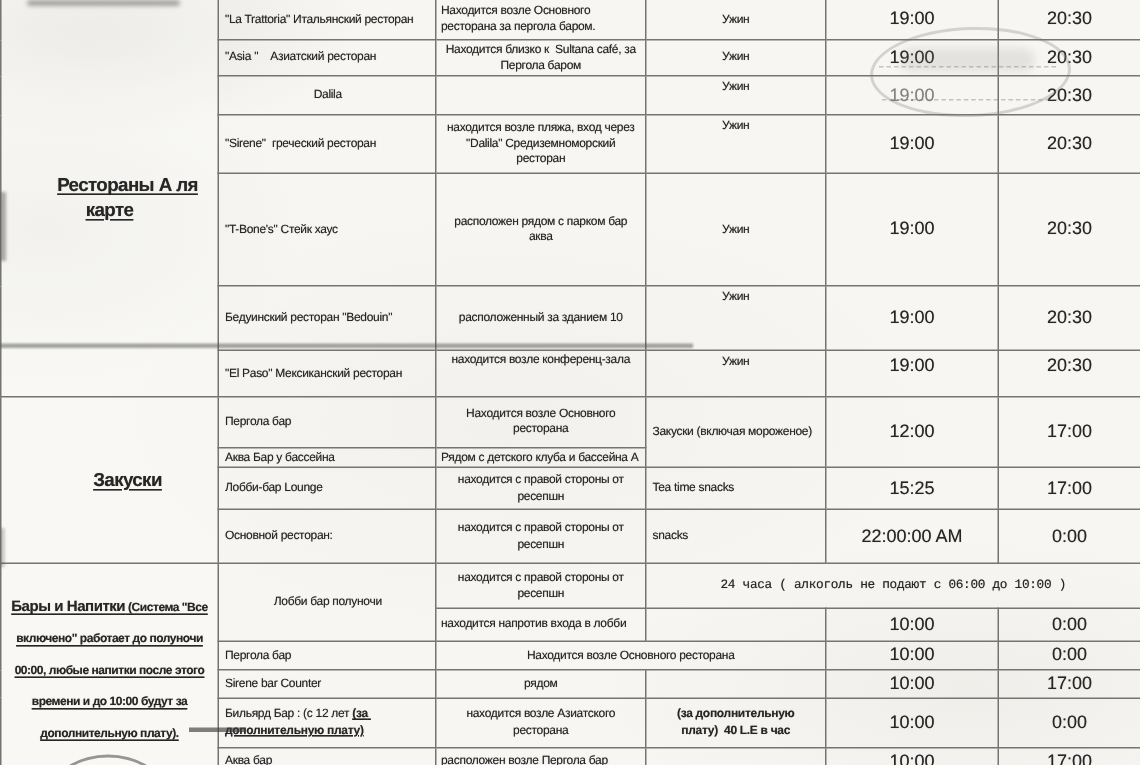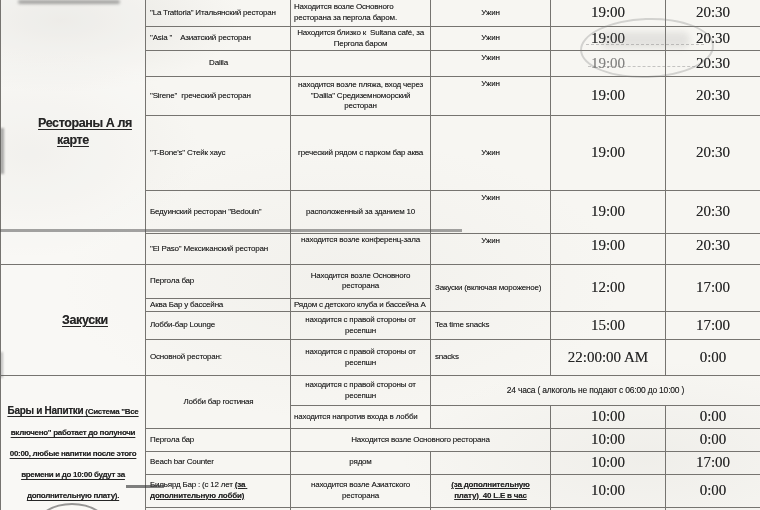--- a/index.html
+++ b/index.html
@@ -33,38 +33,38 @@
   .hC5{height:33px}.hC6{height:17px}.hC7{height:10px}
   
   td.cat{vertical-align:middle; text-align:center; background:rgba(255,255,255,.25);}
   td.name{text-align:left; white-space:pre; padding-left:4px;}
   td.name.wrap{white-space:pre-wrap;}
   td.name.center{text-align:center;}
   td.loc{white-space:pre-wrap;}
   td.loc.left{text-align:left; white-space:pre;}
   td.meal{white-space:pre; font-size:8px;}
   td.meal.left{text-align:left; padding-left:4px;}
-  td.time{font-size:15px; letter-spacing:0;font-family:Liberation Serif, serif;}
+  td.time{font-size:12px; letter-spacing:0;}
   td.vtop{vertical-align:top; padding-top:2px;}
   td.vbottom{vertical-align:bottom; padding-bottom:18px;}
   td.faint{opacity:.55;}
-  td.note{font-size:8.5px;}
+  td.note{font-size:8.5px;font-family:Liberation Mono, monospace;}
   .catlabel{
     font-weight:bold; font-size:12.5px; letter-spacing:-0.4px;
     text-decoration:underline; text-underline-offset:2px;padding-left:24px;
   }
   .barlabel{
     font-weight:bold; text-align:center; line-height:21px;
     text-decoration:underline; text-underline-offset:2px;
     letter-spacing:-0.3px; padding:2px 1px;
   }
   .bl-title{font-size:10px;}
   .bl-note{font-size:8px;}
   .paid{font-weight:bold; text-decoration:underline; text-underline-offset:1px;}
-  td.meal.paidcell{white-space:pre-wrap; font-weight:bold; text-decoration:underline; text-underline-offset:1px;}
+  td.meal.paidcell{white-space:pre-wrap; font-weight:bold; text-underline-offset:1px;}
   
   .artifact{position:absolute; pointer-events:none;}
   .smudge-top{left:18px; top:0; width:102px; height:4px; background:rgba(70,70,70,.45); filter:blur(1.5px); border-radius:2px;}
   .stamp-oval{left:580px; top:18px; width:130px; height:56px; border:2.5px solid rgba(125,125,125,.30); border-radius:50%; transform:rotate(-2deg);}
   .stamp-blur{left:600px; top:32px; width:90px; height:16px; background:rgba(140,140,140,.18); filter:blur(3px); border-radius:8px;}
   .stamp-dash1{left:586px; top:44px; width:118px; border-top:1.5px dashed rgba(120,120,120,.40);}
   .stamp-dash2{left:588px; top:66px; width:122px; border-top:1.5px dashed rgba(120,120,120,.40);}
   .thickline{left:0; top:229px; width:462px; height:3px; background:rgba(75,75,75,.50); filter:blur(.6px);}
   .edge1{left:0; top:128px; width:4px; height:46px; background:rgba(80,80,80,.45); filter:blur(1px);}
   .edge2{left:0; top:352px; width:3px; height:26px; background:rgba(90,90,90,.35); filter:blur(1px);}
@@ -114,21 +114,21 @@
       <td class="name">"Sirene"  греческий ресторан</td>
       <td class="loc">находится возле пляжа, вход через
 "Dalila" Средиземноморский
 ресторан</td>
       <td class="meal vtop">Ужин</td>
       <td class="time">19:00</td>
       <td class="time">20:30</td>
     </tr>
     <tr class="hA5">
       <td class="name">"T-Bone's" Стейк хаус</td>
-      <td class="loc">греческий рядом с парком бар аква</td>
+      <td class="loc">расположен рядом с парком бар аква</td>
       <td class="meal">Ужин</td>
       <td class="time">19:00</td>
       <td class="time">20:30</td>
     </tr>
     <tr class="hA6">
       <td class="name">Бедуинский ресторан "Bedouin"</td>
       <td class="loc">расположенный за зданием 10</td>
       <td class="meal vtop">Ужин</td>
       <td class="time">19:00</td>
       <td class="time">20:30</td>
@@ -152,62 +152,62 @@
     </tr>
     <tr class="hB2">
       <td class="name">Аква Бар у бассейна</td>
       <td class="loc left">Рядом с детского клуба и бассейна А</td>
     </tr>
     <tr class="hB3">
       <td class="name">Лобби-бар Lounge</td>
       <td class="loc">находится с правой стороны от
 ресепшн</td>
       <td class="meal left">Tea time snacks</td>
-      <td class="time">15:00</td>
+      <td class="time">15:25</td>
       <td class="time">17:00</td>
     </tr>
     <tr class="hB4">
       <td class="name">Основной ресторан:</td>
       <td class="loc">находится с правой стороны от
 ресепшн</td>
       <td class="meal left">snacks</td>
       <td class="time">22:00:00 AM</td>
       <td class="time">0:00</td>
     </tr>
 
     <tr class="hC1">
       <td class="cat" rowspan="6">
         <div class="barlabel"><span class="bl-title">Бары и Напитки</span><span class="bl-note">  (Система "Все включено" работает до полуночи 00:00, любые напитки после этого времени и до 10:00 будут за дополнительную плату).</span></div>
       </td>
-      <td class="name center" rowspan="2">Лобби бар гостиная</td>
+      <td class="name center" rowspan="2">Лобби бар полуночи</td>
       <td class="loc">находится с правой стороны от
 ресепшн</td>
       <td class="note" colspan="3">24 часа ( алкоголь не подают с 06:00 до 10:00 )</td>
     </tr>
     <tr class="hC2">
       <td class="loc left">находится напротив входа в лобби</td>
       <td class="meal"></td>
       <td class="time">10:00</td>
       <td class="time">0:00</td>
     </tr>
     <tr class="hC3">
       <td class="name">Пергола бар</td>
       <td class="loc" colspan="2">Находится возле Основного ресторана</td>
       <td class="time">10:00</td>
       <td class="time">0:00</td>
     </tr>
     <tr class="hC4">
-      <td class="name">Beach bar Counter</td>
+      <td class="name">Sirene bar Counter</td>
       <td class="loc">рядом</td>
       <td class="meal"></td>
       <td class="time">10:00</td>
       <td class="time">17:00</td>
     </tr>
     <tr class="hC5">
-      <td class="name wrap"><span>Бильярд Бар : (с 12 лет </span><span class="paid">(за дополнительную лобби)</span></td>
+      <td class="name wrap"><span>Бильярд Бар : (с 12 лет </span><span class="paid">(за дополнительную плату)</span></td>
       <td class="loc">находится возле Азиатского
 ресторана</td>
       <td class="meal paidcell">(за дополнительную
 плату)  40 L.E в час</td>
       <td class="time">10:00</td>
       <td class="time">0:00</td>
     </tr>
     <tr class="hC6">
       <td class="name">Аква бар</td>
       <td class="loc left">расположен возле Пергола бар</td>

